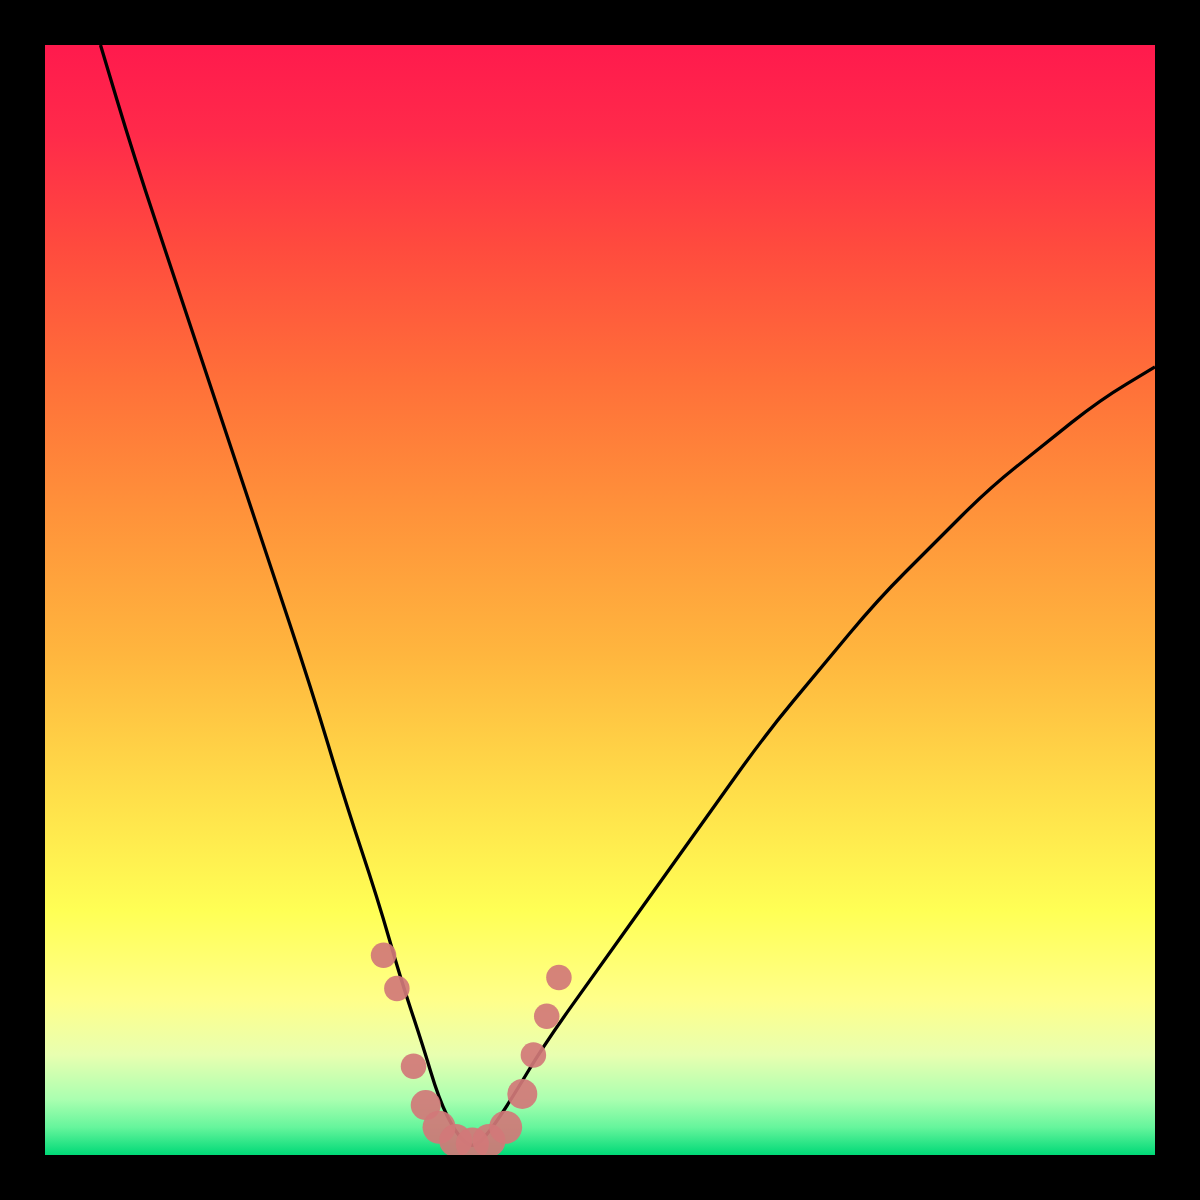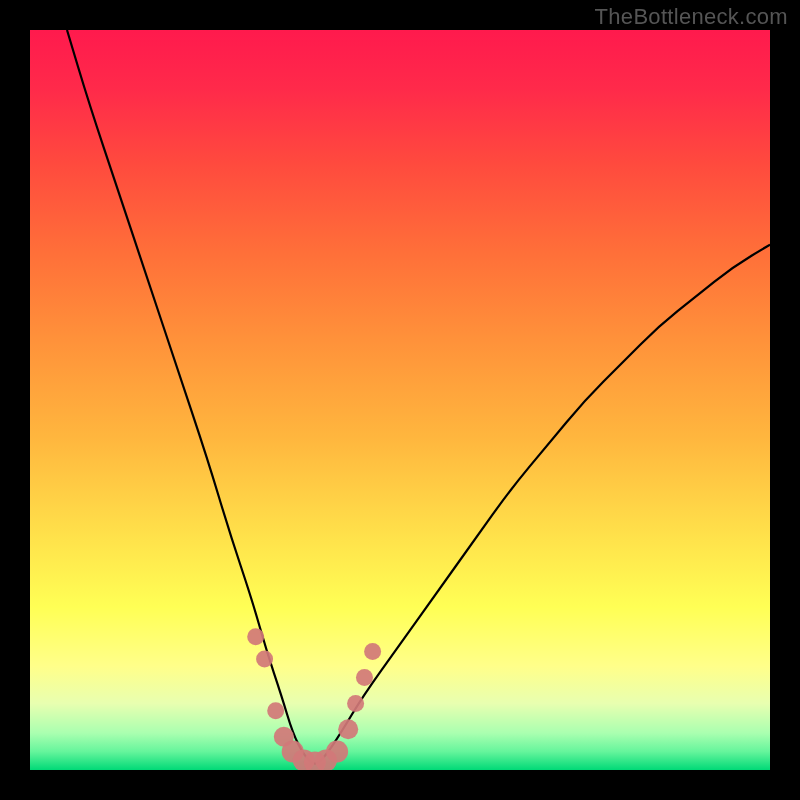--- a/index.html
+++ b/index.html
@@ -94,15 +94,14 @@
           <circle cx="307.09999999999997" cy="721.5" r="11" fill="#d17878" fill-opacity="0.92"></circle>
           <circle cx="318.2" cy="699.3" r="10" fill="#d17878" fill-opacity="0.92"></circle>
           <circle cx="325.6" cy="673.4" r="8.5" fill="#d17878" fill-opacity="0.92"></circle>
           <circle cx="334.48" cy="647.5" r="8.5" fill="#d17878" fill-opacity="0.92"></circle>
           <circle cx="342.61999999999995" cy="621.6" r="8.5" fill="#d17878" fill-opacity="0.92"></circle>
         </g>
     </svg>
 
   </div>
 
-  <div class="watermark">TheBottleneck.com</div>
 
 </div>
 
 </body></html>

